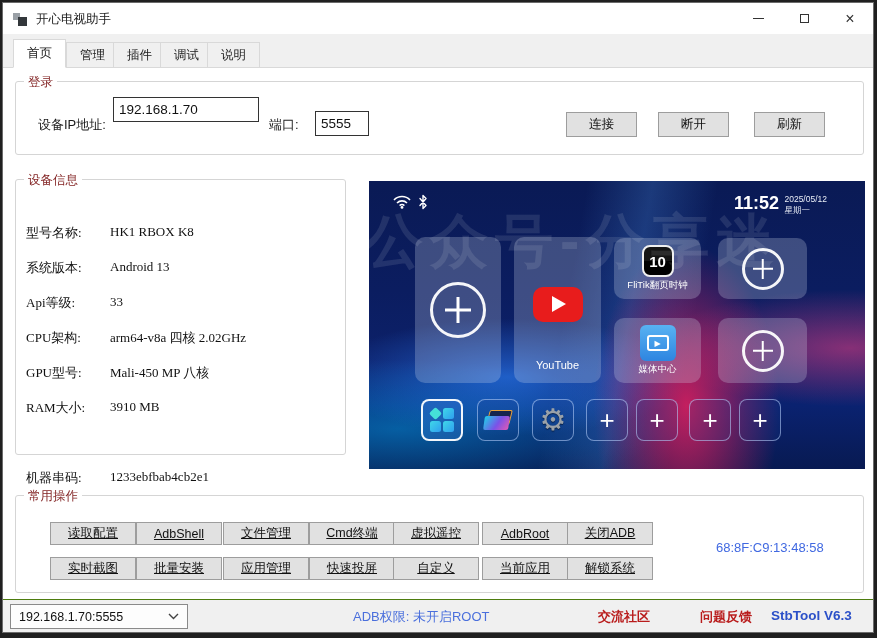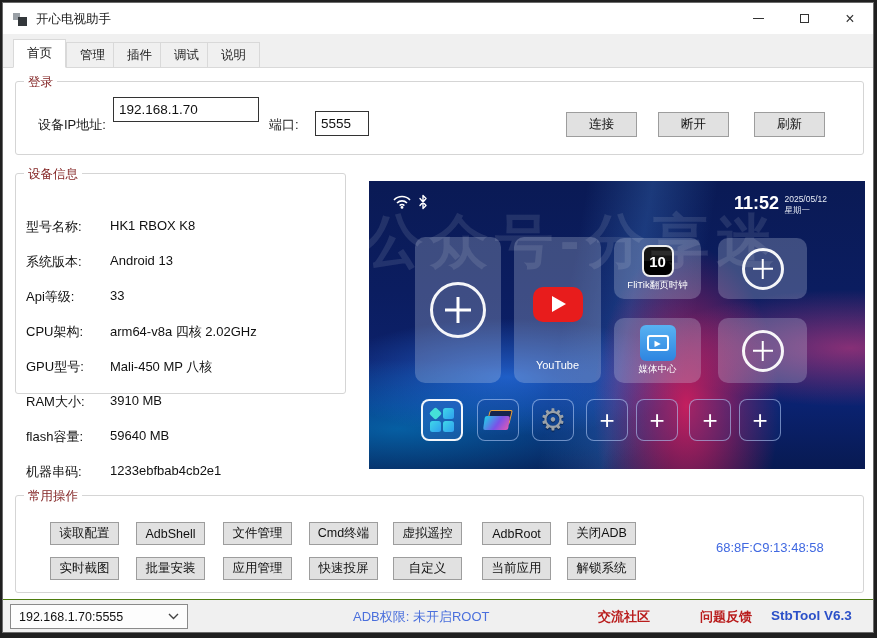--- a/index.html
+++ b/index.html
@@ -33,21 +33,21 @@
   .lbl { position:absolute; font-size:13px; color:#1a1a1a;text-align:center; }
   .ip-lbl { left:22px; top:34px; }
   .port-lbl { left:253px; top:34px; }
   .textbox { position:absolute; height:25px; border:1px solid #333; font-size:13.5px; padding:0 5px; color:#111; background:#fff; font-family:inherit; }
   .ip-input { left:97px; top:15px; width:146px; }
   .port-input { left:287px; top:29px; width:54px; text-align:left;margin-left:12px; }
   .btn { background:#e1e1e1; border:1px solid #9d9d9d; font-size:12.5px; color:#111; font-family:inherit; cursor:default; }
   .login-btn { position:absolute; top:30px; width:71px; height:25px; }
   .btn-connect { left:550px; } .btn-disconnect { left:642px; } .btn-refresh { left:738px; }
 
-  .gb-device { left:12px; top:170px; width:331px; height:221px; }
+  .gb-device { left:12px; top:176px; width:331px; height:276px;font-family:Liberation Serif, serif; }
   .dev-row { position:absolute; left:10px; width:310px; height:18px; font-size:13px; color:#111;margin-top:13px; }
   .dev-label { position:absolute; left:0; }
   .dev-value { position:absolute; left:84px; }
 
   
   .tv { position:absolute; left:366px; top:178px; width:496px; height:288px; overflow:hidden; background:#0b1d60; }
   .tv-bg { position:absolute; left:0; top:0; right:0; bottom:0;
     background:
       radial-gradient(ellipse 150px 260px at 64% 78%, rgba(242,30,90,0.80), rgba(242,30,90,0) 62%),
       radial-gradient(ellipse 300px 90px at 97% 58%, rgba(235,60,130,0.55), rgba(235,60,130,0) 65%),
@@ -97,21 +97,21 @@
   .grid-icon { width:24px; height:24px; display:grid; grid-template-columns:11px 11px; grid-template-rows:11px 11px; gap:2px; }
   .gi { background:linear-gradient(135deg,#3fd8e8,#2f9ff0); border-radius:2.5px; }
   .gi-diamond { transform:rotate(45deg) scale(0.85); background:#45e0d8; }
   .gear-glyph { font-size:30px; color:#99a1a9; line-height:1; text-shadow:0 1px 1px rgba(0,0,0,0.5); font-family:"DejaVu Sans",sans-serif; }
   .folder-icon { position:relative; width:28px; height:20px; }
   .folder-back { position:absolute; right:1px; top:0; width:23px; height:15px; background:#16244e; border:1px solid #e8a23c; transform:skewX(-14deg); border-radius:2px; }
   .folder-front { position:absolute; left:0; bottom:0; width:25px; height:14px; background:linear-gradient(120deg,#1fd0e8,#7a52e8 55%,#e05ab4); transform:skewX(-8deg); border-radius:2px; }
 
   
   .gb-ops { left:12px; top:492px; width:849px; height:98px; }
-  .op-btn { position:absolute; width:69px; height:23px; }
+  .op-btn { position:absolute; width:86px; height:23px;text-decoration:underline; }
   .op-r1 { top:26px; } .op-r2 { top:61px; }
   .oc-0{left:34px;} .oc-1{left:120px;} .oc-2{left:207px;} .oc-3{left:293px;} .oc-4{left:377px;} .oc-5{left:466px;} .oc-6{left:551px;}
   .mac { position:absolute; left:700px; top:44px; font-size:13px; color:#4169e1; }
 
   
   .statusbar { position:absolute; left:0; bottom:0; width:100%; height:33px; background:#f0f0f0; border-top:1px solid #4d7c0f; }
   .combo { position:absolute; left:7px; top:4px; width:178px; height:25px; background:#fdfdfd; border:1px solid #8a8a8a; display:flex; align-items:center; padding:0 8px; }
   .combo-text { font-size:12.5px; color:#111; flex:1; }
   .adb-status { position:absolute; left:350px; top:8px; font-size:13px; color:#4a6fdc; }
   .sb-link { position:absolute; top:8px; font-size:13px; font-weight:bold; color:#b91c1c; }
@@ -179,24 +179,20 @@
         <span class="dev-label">CPU架构:</span>
         <span class="dev-value">arm64-v8a 四核 2.02GHz</span>
       </div>
     <div class="dev-row" style="top:171px">
         <span class="dev-label">GPU型号:</span>
         <span class="dev-value">Mali-450 MP 八核</span>
       </div>
     <div class="dev-row" style="top:206px">
         <span class="dev-label">RAM大小:</span>
         <span class="dev-value">3910 MB</span>
-      </div>
-    <div class="dev-row" style="top:241px">
-        <span class="dev-label">flash容量:</span>
-        <span class="dev-value">59640 MB</span>
       </div>
     <div class="dev-row" style="top:276px">
         <span class="dev-label">机器串码:</span>
         <span class="dev-value">1233ebfbab4cb2e1</span>
       </div>
   </div>
 
   <div class="tv">
     <div class="tv-bg"></div>
     <div class="tv-watermark">公众号-分享迷</div>

